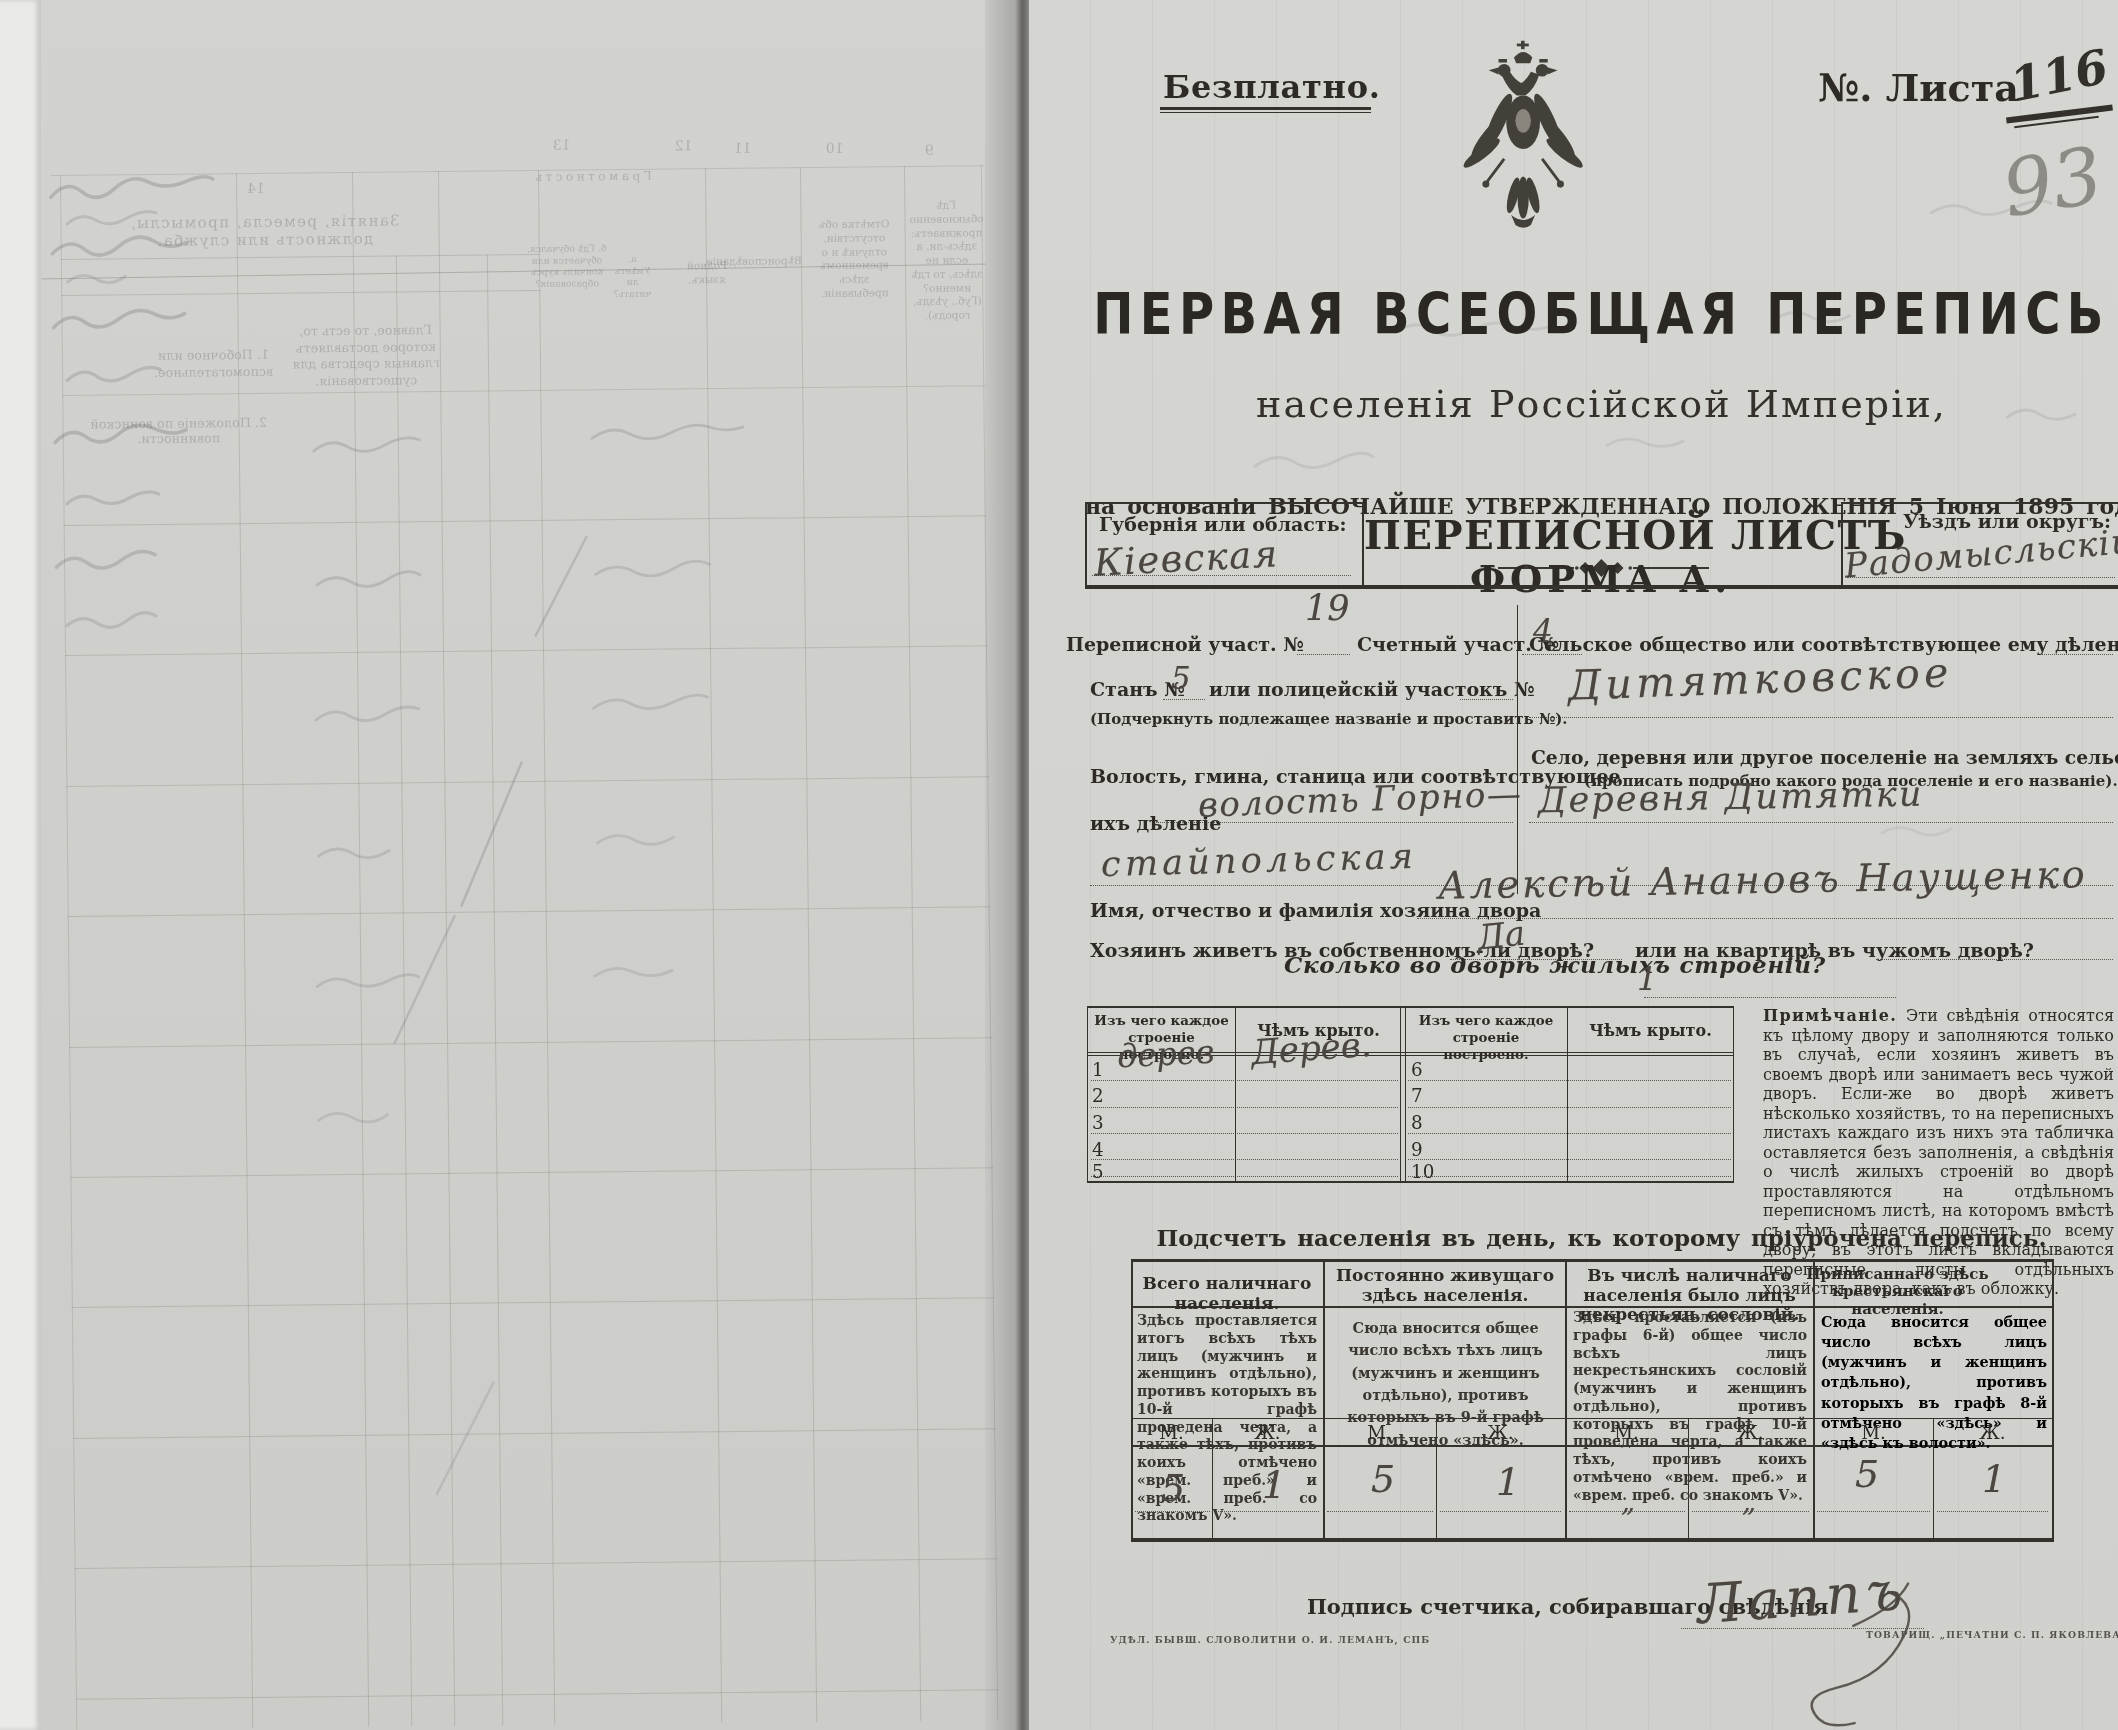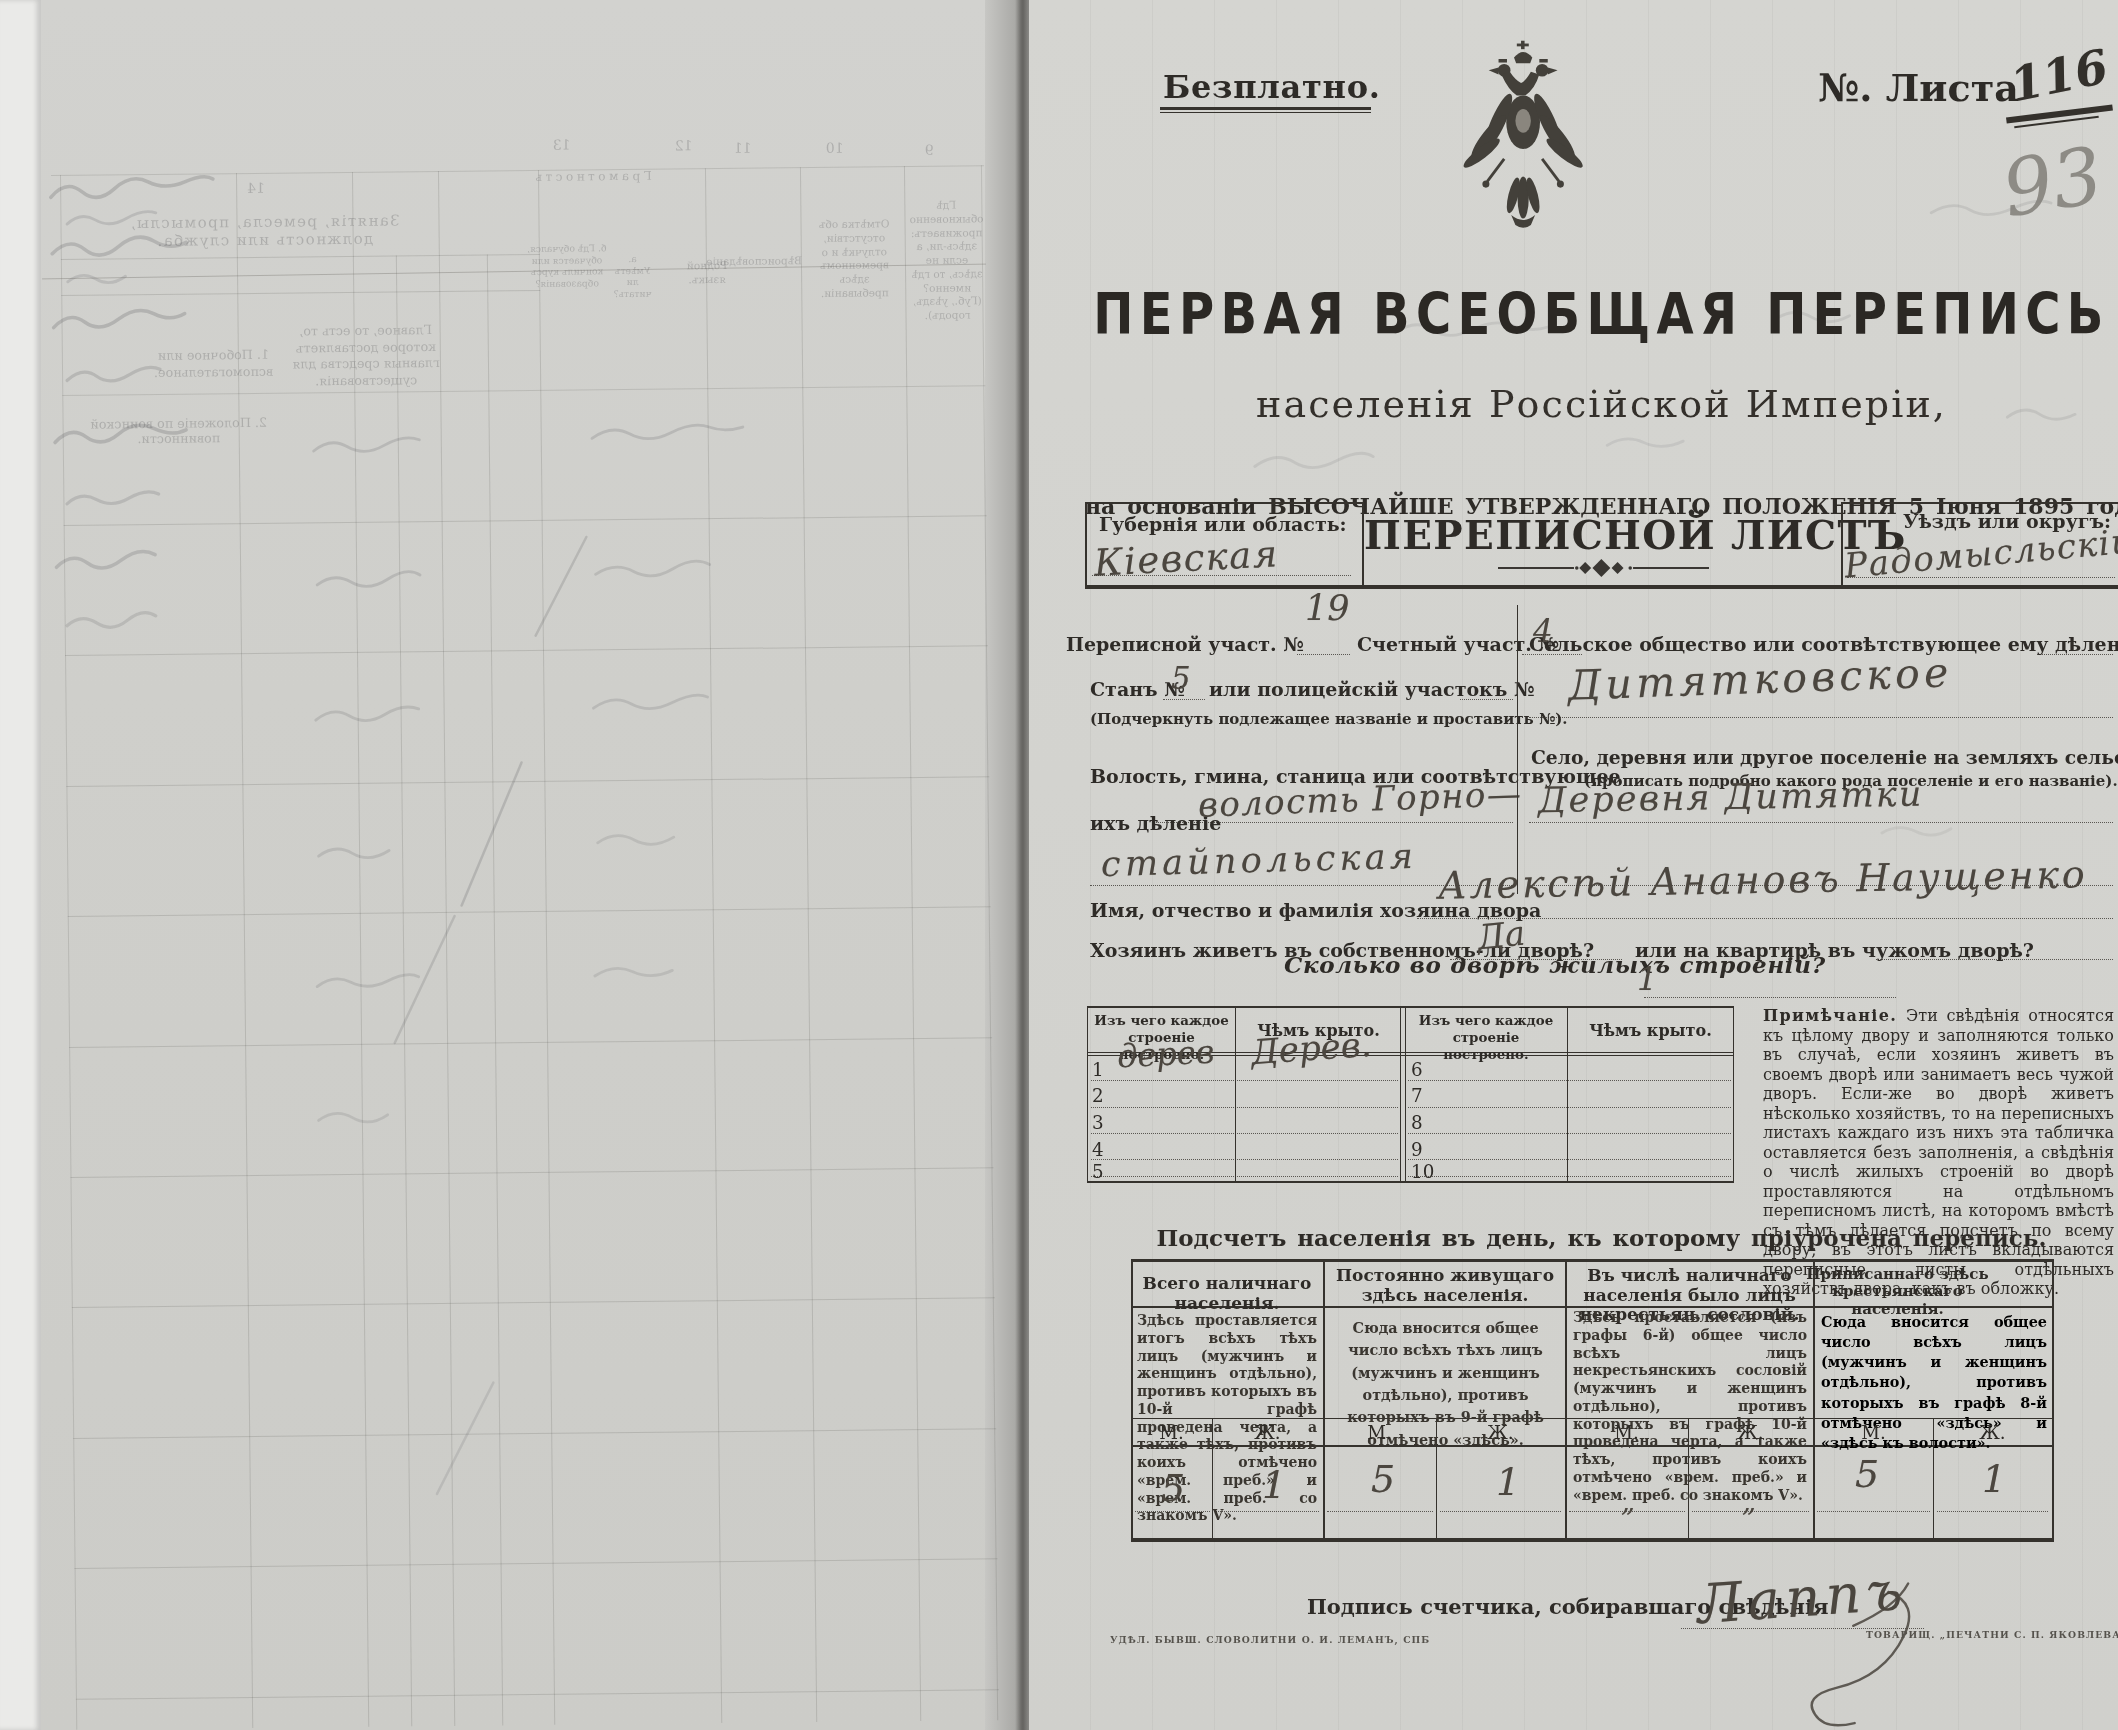--- a/index.html
+++ b/index.html
@@ -194,20 +194,21 @@
         <circle cx="188" cy="14" r="2.5"></circle>
     </g>
   </svg>
 
   <div class="abs" style="left:1085px;top:502px;width:275px;height:83px;border:2.1px solid #35322d;"></div>
   <div class="t b" style="left:1099px;top:513px;font-size:19px;">Губернія или область:</div>
   <div class="hw" style="left:1094px;top:537px;font-size:37px;letter-spacing:1.4px;transform:rotate(-3deg);">Кіевская</div>
   <div class="dot" style="left:1092px;top:575px;width:259px;"></div>
 
   <div class="t b c" style="left:1364px;top:512px;width:474px;font-size:39px;letter-spacing:1.4px;">ПЕРЕПИСНОЙ ЛИСТЪ</div>
+  <div class="t b c" style="left:1364px;top:557px;width:474px;font-size:37px;letter-spacing:5px;">ФОРМА А.</div>
 
   <div class="abs" style="left:1841px;top:502px;width:276px;height:83px;border:2.1px solid #35322d;border-right:none;"></div>
   <div class="t b" style="left:1903px;top:510px;font-size:19px;">Уѣздъ или округъ:</div>
   <div class="hw" style="left:1844px;top:533px;font-size:34px;letter-spacing:1.4px;transform:rotate(-5deg);">Радомысльскій</div>
   <div class="dot" style="left:1847px;top:577px;width:268px;"></div>
 
   <div class="hl" style="left:1085px;top:585px;width:1033px;height:3.5px;"></div>
 
   <div class="t b" style="left:1066px;top:633px;font-size:19px;">Переписной участ. №</div>
   <div class="hw" style="left:1305px;top:588px;font-size:35px;">19</div>

